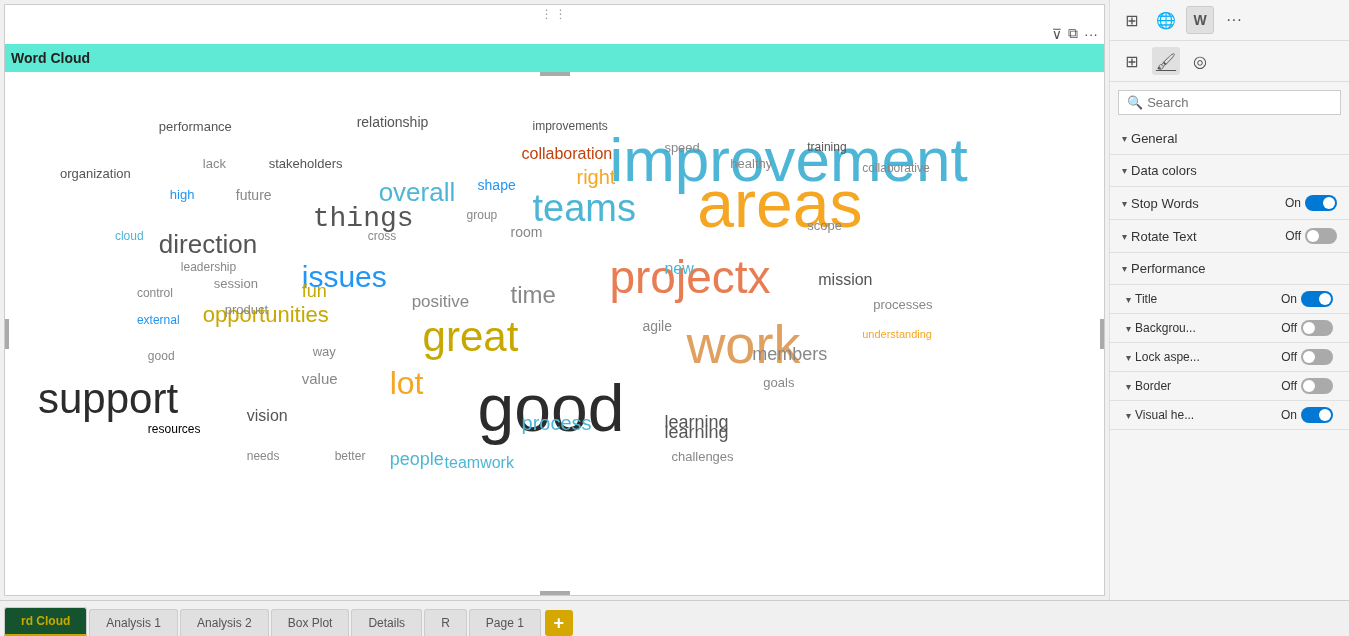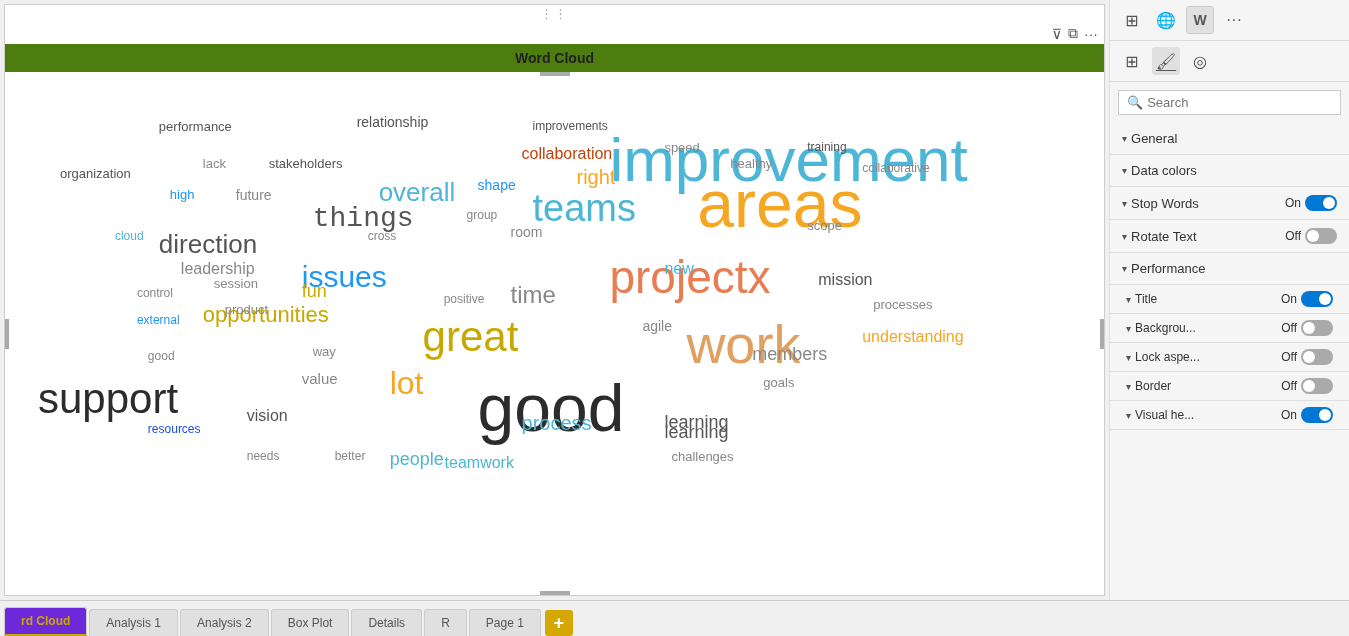--- a/index.html
+++ b/index.html
@@ -9,21 +9,21 @@
 
     
     .word-cloud-panel { flex: 1; display: flex; flex-direction: column; background: #fff; border: 1px solid #ccc; margin: 4px; position: relative; }
 
     .wc-drag-handle { display: flex; justify-content: center; padding: 2px; background: #fff; }
     .wc-drag-handle span { color: #999; font-size: 12px; letter-spacing: 2px; }
 
     .wc-toolbar { display: flex; justify-content: flex-end; align-items: center; padding: 2px 6px; gap: 6px; }
     .wc-toolbar-icon { color: #555; font-size: 14px; cursor: pointer; }
 
-    .wc-title-bar { background: #4d7c0f; text-align: center; padding: 6px; font-weight: bold; font-size: 14px; color: #222; }
+    .wc-title-bar { background: #5eead4; padding: 6px; font-weight: bold; font-size: 14px; color: #222; }
 
     .wc-content { flex: 1; position: relative; overflow: hidden; background: #fff; }
 
     
     .right-panel { width: 240px; background: #f5f5f5; border-left: 1px solid #ddd; display: flex; flex-direction: column; overflow-y: auto; }
 
     .right-panel-icons-top { display: flex; align-items: center; padding: 6px 8px; gap: 6px; border-bottom: 1px solid #ddd; background: #f5f5f5; }
     .icon-btn { width: 28px; height: 28px; display: flex; align-items: center; justify-content: center; cursor: pointer; font-size: 16px; color: #555; border: none; background: none; }
     .icon-btn.active { background: #e0e0e0; border-radius: 3px; }
     .icon-btn-w { font-weight: bold; font-size: 14px; border: 1px solid #ccc; background: #fff; padding: 2px 4px; }
@@ -41,21 +41,21 @@
     .toggle-row { display: flex; align-items: center; justify-content: space-between; padding: 6px 16px; font-size: 12px; color: #333; }
     .toggle-track { width: 32px; height: 16px; border-radius: 8px; display: flex; align-items: center; padding: 2px; cursor: pointer; }
     .toggle-track.on { background: #0078d4; justify-content: flex-end; }
     .toggle-track.off { background: #aaa; justify-content: flex-start; }
     .toggle-thumb { width: 12px; height: 12px; border-radius: 50%; background: #fff; }
     .toggle-label { font-size: 12px; color: #333; }
 
     
     .tabs-bar { display: flex; align-items: flex-end; background: #f0f0f0; border-top: 1px solid #ccc; height: 36px; padding: 0 4px; }
     .tab { padding: 6px 16px; font-size: 12px; cursor: pointer; color: #555; background: #e0e0e0; border: 1px solid #ccc; border-bottom: none; margin-right: 2px; border-radius: 3px 3px 0 0; }
-    .tab.active { background: #6d28d9; color: #c8a800; border-bottom: 2px solid #c8a800; font-weight: bold; }
+    .tab.active { background: #14532d; color: #c8a800; border-bottom: 2px solid #c8a800; font-weight: bold; }
     .tab-add { width: 28px; height: 26px; background: #d4a800; color: #fff; font-size: 18px; display: flex; align-items: center; justify-content: center; border-radius: 3px; cursor: pointer; margin-left: 2px; font-weight: bold; }
 
     
     .word-cloud-content { position: relative; width: 100%; height: 100%; }
     .wc-word { position: absolute; white-space: nowrap; cursor: pointer; font-family: Arial, sans-serif; }
 
     
     .resize-handle { position: absolute; background: #aaa; }
     .resize-handle.top { top: 0; left: 50%; transform: translateX(-50%); width: 30px; height: 4px; cursor: ns-resize; }
     .resize-handle.bottom { bottom: 0; left: 50%; transform: translateX(-50%); width: 30px; height: 4px; cursor: ns-resize; }
@@ -113,36 +113,36 @@
           <span class="wc-word" style="font-size: 14px; color: rgb(136, 136, 136); left: 21%; top: 22%;">future</span>
           <span class="wc-word" style="font-size: 13px; color: rgb(85, 85, 85); left: 5%; top: 18%;">organization</span>
           <span class="wc-word" style="font-size: 13px; color: rgb(136, 136, 136); left: 18%; top: 16%;">lack</span>
           <span class="wc-word" style="font-size: 13px; color: rgb(85, 85, 85); left: 24%; top: 16%;">stakeholders</span>
           <span class="wc-word" style="font-size: 13px; color: rgb(136, 136, 136); left: 73%; top: 28%;">scope</span>
           <span class="wc-word" style="font-size: 13px; color: rgb(136, 136, 136); left: 66%; top: 16%;">healthy</span>
           <span class="wc-word" style="font-size: 13px; color: rgb(136, 136, 136); left: 60%; top: 13%;">speed</span>
           <span class="wc-word" style="font-size: 12px; color: rgb(85, 85, 85); left: 73%; top: 13%;">training</span>
           <span class="wc-word" style="font-size: 12px; color: rgb(136, 136, 136); left: 78%; top: 17%;">collaborative</span>
           <span class="wc-word" style="font-size: 12px; color: rgb(77, 182, 214); left: 10%; top: 30%;">cloud</span>
-          <span class="wc-word" style="font-size: 16px; color: rgb(136, 136, 136); left: 16%; top: 36%;">leadership</span>
+          <span class="wc-word" style="font-size: 12px; color: rgb(136, 136, 136); left: 16%; top: 36%;">leadership</span>
           <span class="wc-word" style="font-size: 12px; color: rgb(136, 136, 136); left: 42%; top: 26%;">group</span>
           <span class="wc-word" style="font-size: 14px; color: rgb(136, 136, 136); left: 46%; top: 29%;">room</span>
           <span class="wc-word" style="font-size: 12px; color: rgb(136, 136, 136); left: 33%; top: 30%;">cross</span>
           <span class="wc-word" style="font-size: 13px; color: rgb(136, 136, 136); left: 19%; top: 39%;">session</span>
           <span class="wc-word" style="font-size: 12px; color: rgb(136, 136, 136); left: 12%; top: 41%;">control</span>
           <span class="wc-word" style="font-size: 12px; color: rgb(33, 150, 243); left: 12%; top: 46%;">external</span>
           <span class="wc-word" style="font-size: 13px; color: rgb(136, 136, 136); left: 20%; top: 44%;">product</span>
-          <span class="wc-word" style="font-size: 12px; color: rgb(136, 136, 136); left: 37%; top: 42%; margin-left: 32px;">positive</span>
+          <span class="wc-word" style="font-size: 17px; color: rgb(136, 136, 136); left: 37%; top: 42%;">positive</span>
           <span class="wc-word" style="font-size: 13px; color: rgb(136, 136, 136); left: 79%; top: 43%;">processes</span>
-          <span class="wc-word" style="font-size: 16px; color: rgb(245, 166, 35); left: 78%; top: 49%;">understanding</span>
+          <span class="wc-word" style="font-size: 11px; color: rgb(245, 166, 35); left: 78%; top: 49%;">understanding</span>
           <span class="wc-word" style="font-size: 13px; color: rgb(136, 136, 136); left: 28%; top: 52%;">way</span>
           <span class="wc-word" style="font-size: 12px; color: rgb(136, 136, 136); left: 13%; top: 53%;">good</span>
           <span class="wc-word" style="font-size: 15px; color: rgb(136, 136, 136); left: 27%; top: 57%;">value</span>
           <span class="wc-word" style="font-size: 16px; color: rgb(85, 85, 85); left: 22%; top: 64%;">vision</span>
-          <span class="wc-word" style="font-size: 12px; color: #1d4ed8; left: 13%; top: 67%;">resources</span>
+          <span class="wc-word" style="font-size: 12px; color: #000000; left: 13%; top: 67%;">resources</span>
           <span class="wc-word" style="font-size: 12px; color: rgb(136, 136, 136); left: 22%; top: 72%;">needs</span>
           <span class="wc-word" style="font-size: 12px; color: rgb(136, 136, 136); left: 30%; top: 72%;">better</span>
           <span class="wc-word" style="font-size: 16px; color: rgb(77, 182, 214); left: 40%; top: 73%;">teamwork</span>
           <span class="wc-word" style="font-size: 13px; color: rgb(136, 136, 136); left: 57%; top: 72%; margin-left: 40px;">challenges</span>
           <span class="wc-word" style="font-size: 18px; color: rgb(85, 85, 85); left: 60%; top: 65%;">learning</span>
         </div>
       <div class="resize-handle top"></div>
       <div class="resize-handle bottom"></div>
       <div class="resize-handle left"></div>
       <div class="resize-handle right"></div>

